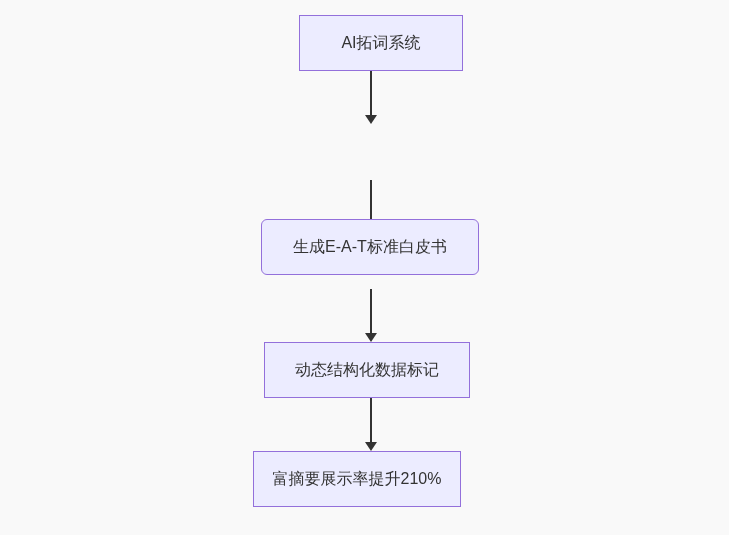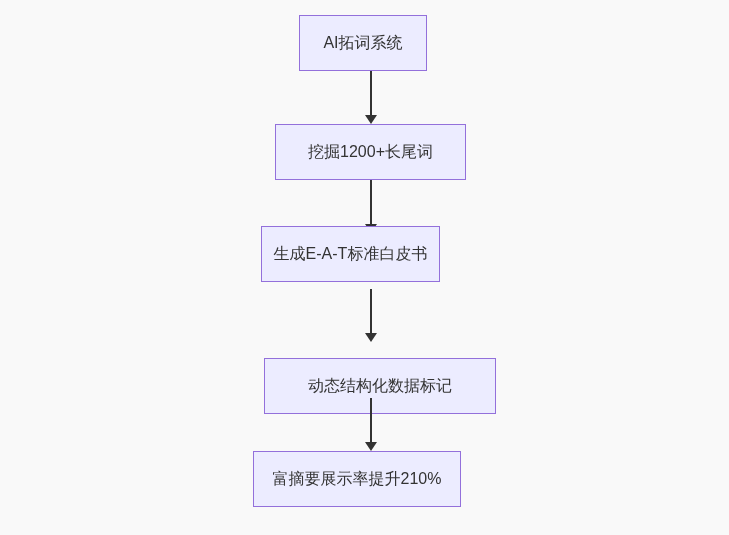--- a/index.html
+++ b/index.html
@@ -22,24 +22,24 @@
     border: 1.5px solid #9370db;
     color: #333333;
     font-size: 16px;
     display: flex;
     align-items: center;
     justify-content: center;
     text-align: center;
     height: 56px;
   }
   .node span { white-space: nowrap; }
-  .n1 { left: 299px; top: 15px;  width: 128px; }
+  .n1 { left: 299px; top: 15px;  width: 164px; }
   .n2 { left: 275px; top: 124px; width: 191px; }
-  .n3 { left: 261px; top: 226px; width: 179px; }
-  .n4 { left: 264px; top: 358px; width: 232px; }
+  .n3 { left: 261px; top: 219px; width: 218px; border-radius: 6px; }
+  .n4 { left: 264px; top: 342px; width: 206px; }
   .n5 { left: 253px; top: 451px; width: 208px; }
   .edge {
     position: absolute;
     left: 365px;
     width: 12px;
     height: 53px;
     display: flex;
     flex-direction: column;
     align-items: center;
   }
@@ -68,23 +68,20 @@
 
   <div class="node n1">
     <span>AI拓词系统</span>
   </div>
 
   <div class="edge e1">
     <div class="line"></div>
     <div class="head"></div>
   </div>
 
-  <div class="node n2">
-    <span>挖掘1200+长尾词</span>
-  </div>
 
   <div class="edge e2">
     <div class="line"></div>
     <div class="head"></div>
   </div>
 
   <div class="node n3">
     <span>生成E-A-T标准白皮书</span>
   </div>
 

